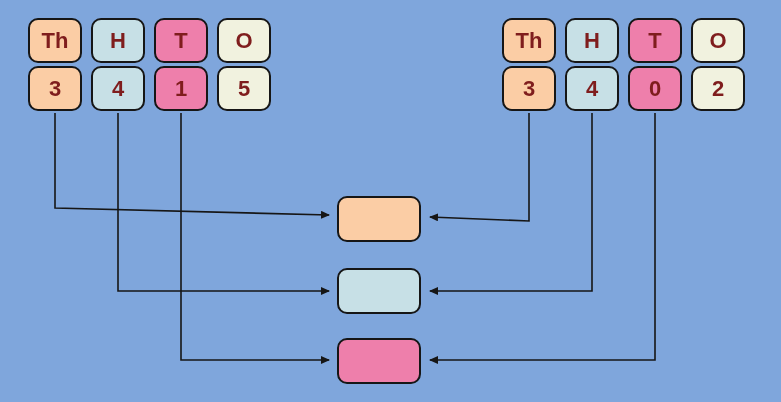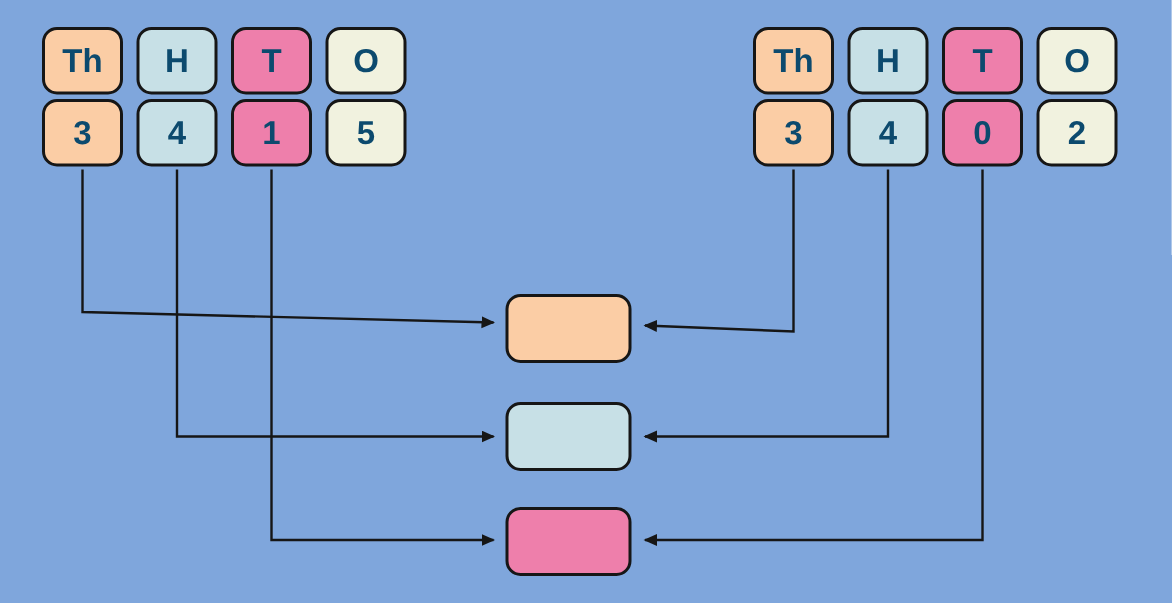--- a/index.html
+++ b/index.html
@@ -21,21 +21,21 @@
     width: 54px;
     height: 45px;
     box-sizing: border-box;
     border: 2px solid #161616;
     border-radius: 10px;
     display: flex;
     align-items: center;
     justify-content: center;
     font-weight: bold;
     font-size: 22px;
-    color: #0c4a6e;
+    color: #7f1d1d;
   }
   .result-box {
     position: absolute;
     left: 337px;
     width: 84px;
     height: 46px;
     box-sizing: border-box;
     border: 2px solid #161616;
     border-radius: 10px;
   }

